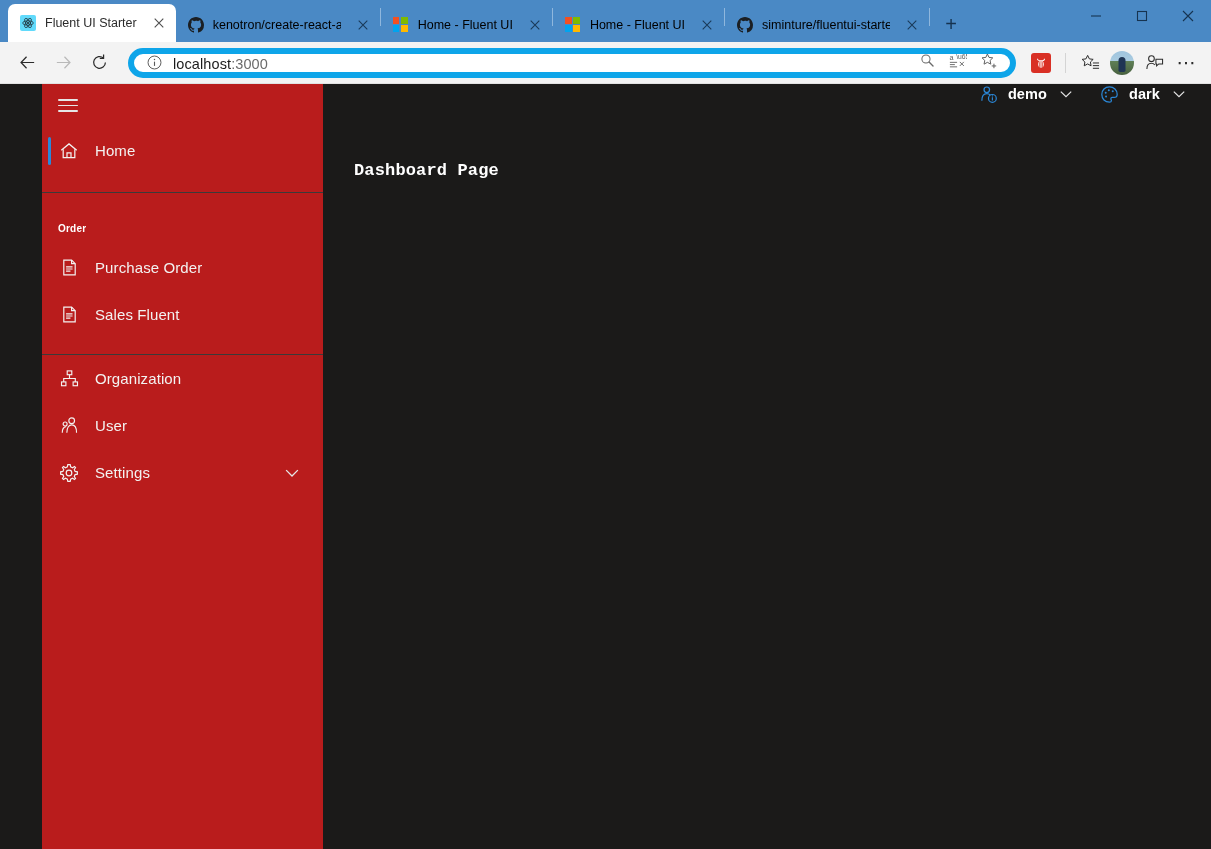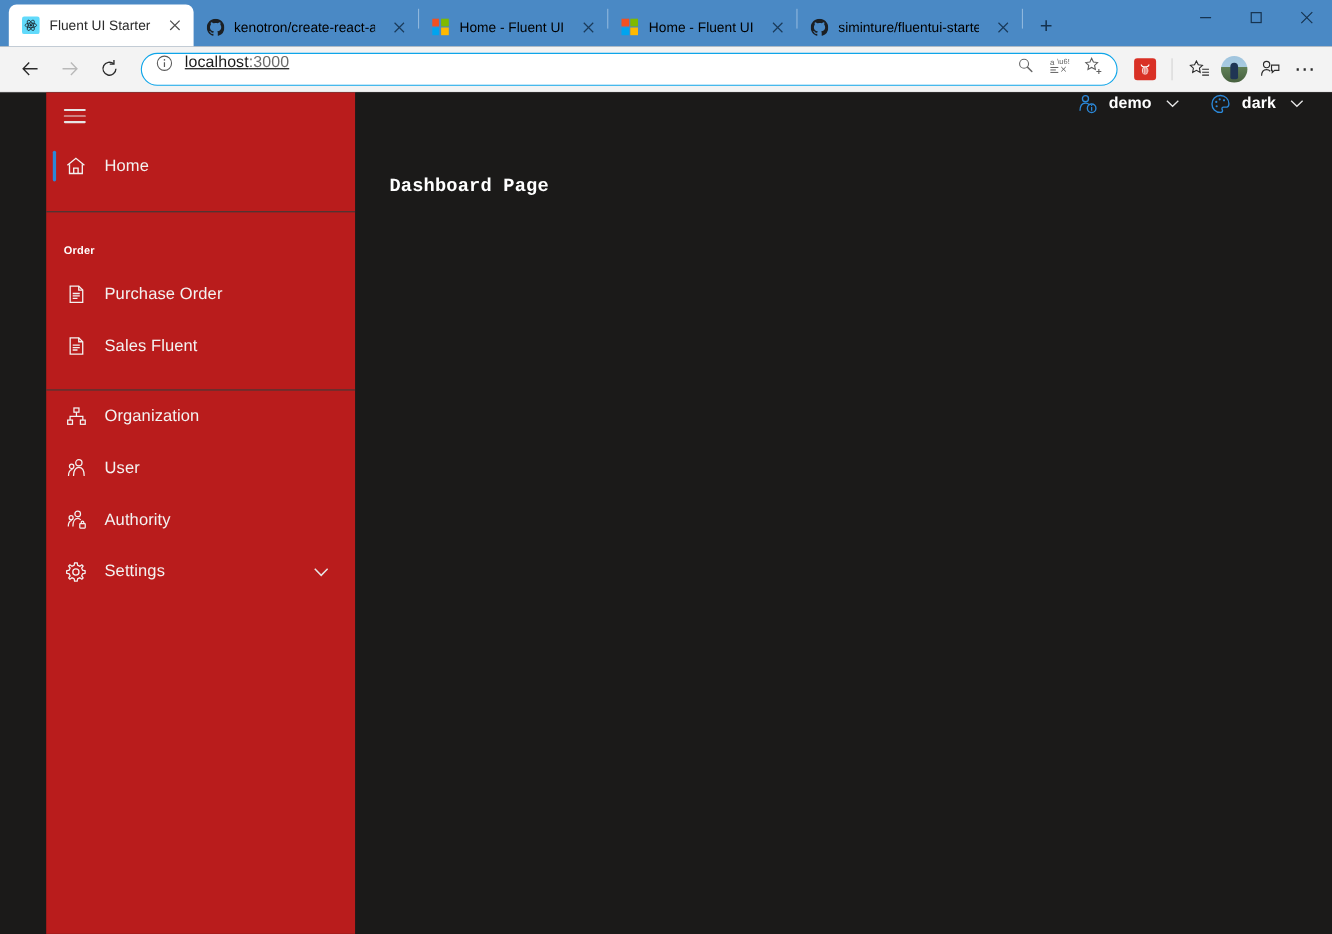--- a/index.html
+++ b/index.html
@@ -64,22 +64,22 @@
     height:42px; background:#f3f3f3; display:flex; align-items:center;
     padding:0 10px; gap:2px; flex:none; border-bottom:1px solid #e2e2e2;
   }
   .navbtn {
     width:34px; height:34px; border-radius:4px; display:flex;
     align-items:center; justify-content:center; color:#2b2b2b;
   }
   .navbtn.disabled { color:#b9b9b9; }
   .urlbar {
     flex:1; height:30px; background:#ffffff; border-radius:15px;
-    display:flex; align-items:flex-start; padding:0 10px 0 12px;
-    margin:0 8px 0 10px; gap:9px; border:1px solid #0ea5e9;text-decoration:underline;
+    display:flex; align-items:flex-end; padding:0 10px 0 12px;
+    margin:0 8px 0 10px; gap:9px; border:6px solid #0ea5e9;
   }
   .urlbar .info-ico { width:18px; height:18px; flex:none; }
   .urltext { font-size:14.5px; color:#1a1a1a; letter-spacing:.1px; flex:1; }
   .urltext .dim { color:#6b6b6b; }
   .urlbar .tool-ico { width:22px; height:22px; display:flex; align-items:center; justify-content:center; color:#5f5f5f; }
   .tbicon {
     width:30px; height:30px; border-radius:4px; display:flex;
     align-items:center; justify-content:center; color:#2b2b2b; flex:none;
   }
   .ext-badge {
@@ -413,33 +413,20 @@
           <svg width="19" height="19" viewBox="0 0 20 20" fill="none" stroke="#f3f2f1" stroke-width="1.2">
             <circle cx="12.3" cy="5" r="3"></circle>
             <path d="M7.2 17.5 C7.2 11.8, 9.6 9.4, 12.3 9.4 C15 9.4, 17.4 11.8, 17.4 17.5"></path>
             <path d="M2.4 17.5 C2.4 13.6, 4 11.6, 6.2 11.2"></path>
             <circle cx="5.4" cy="8.4" r="2.1"></circle>
           </svg>
         </span>
         <span class="lbl">User</span>
       </div>
 
-      <div class="nav-item">
-        <span class="ico">
-          <svg width="19" height="19" viewBox="0 0 20 20" fill="none" stroke="#f3f2f1" stroke-width="1.2">
-            <circle cx="11.2" cy="4.4" r="2.7"></circle>
-            <path d="M6.6 16.5 C6.6 11.2, 8.8 8.8, 11.2 8.8 C12.3 8.8, 13.3 9.3, 14.1 10.1"></path>
-            <path d="M2.2 16.5 C2.2 12.9, 3.6 11, 5.6 10.6"></path>
-            <circle cx="4.9" cy="8" r="1.9"></circle>
-            <rect x="13.2" y="13.6" width="5.2" height="4.3" rx="0.5"></rect>
-            <path d="M14.6 13.6 V12.4 a1.2 1.2 0 0 1 2.4 0 V13.6"></path>
-          </svg>
-        </span>
-        <span class="lbl">Authority</span>
-      </div>
 
       <div class="nav-item">
         <span class="ico">
           <svg width="20" height="20" viewBox="0 0 22 22" fill="none" stroke="#f3f2f1" stroke-width="1.3">
             <circle cx="11" cy="11" r="3.1"></circle>
             <path d="M11 1.8 L12.3 1.8 L12.8 4.3 L14.9 5.2 L17 3.8 L18.2 5 L16.8 7.1 L17.7 9.2 L20.2 9.7 L20.2 12.3 L17.7 12.8 L16.8 14.9 L18.2 17 L17 18.2 L14.9 16.8 L12.8 17.7 L12.3 20.2 L9.7 20.2 L9.2 17.7 L7.1 16.8 L5 18.2 L3.8 17 L5.2 14.9 L4.3 12.8 L1.8 12.3 L1.8 9.7 L4.3 9.2 L5.2 7.1 L3.8 5 L5 3.8 L7.1 5.2 L9.2 4.3 L9.7 1.8 Z"></path>
           </svg>
         </span>
         <span class="lbl">Settings</span>
         <span class="chev">

